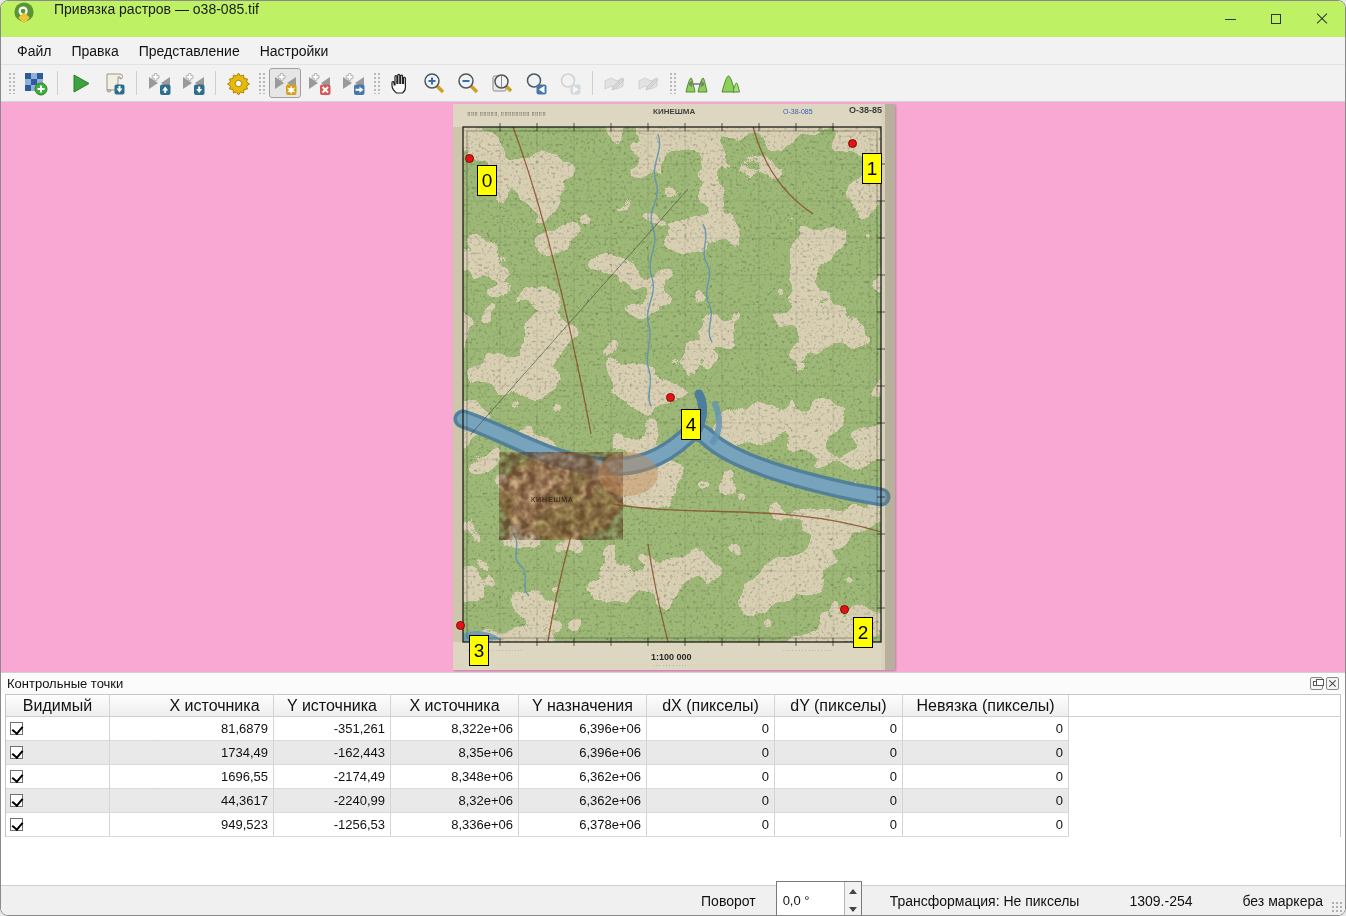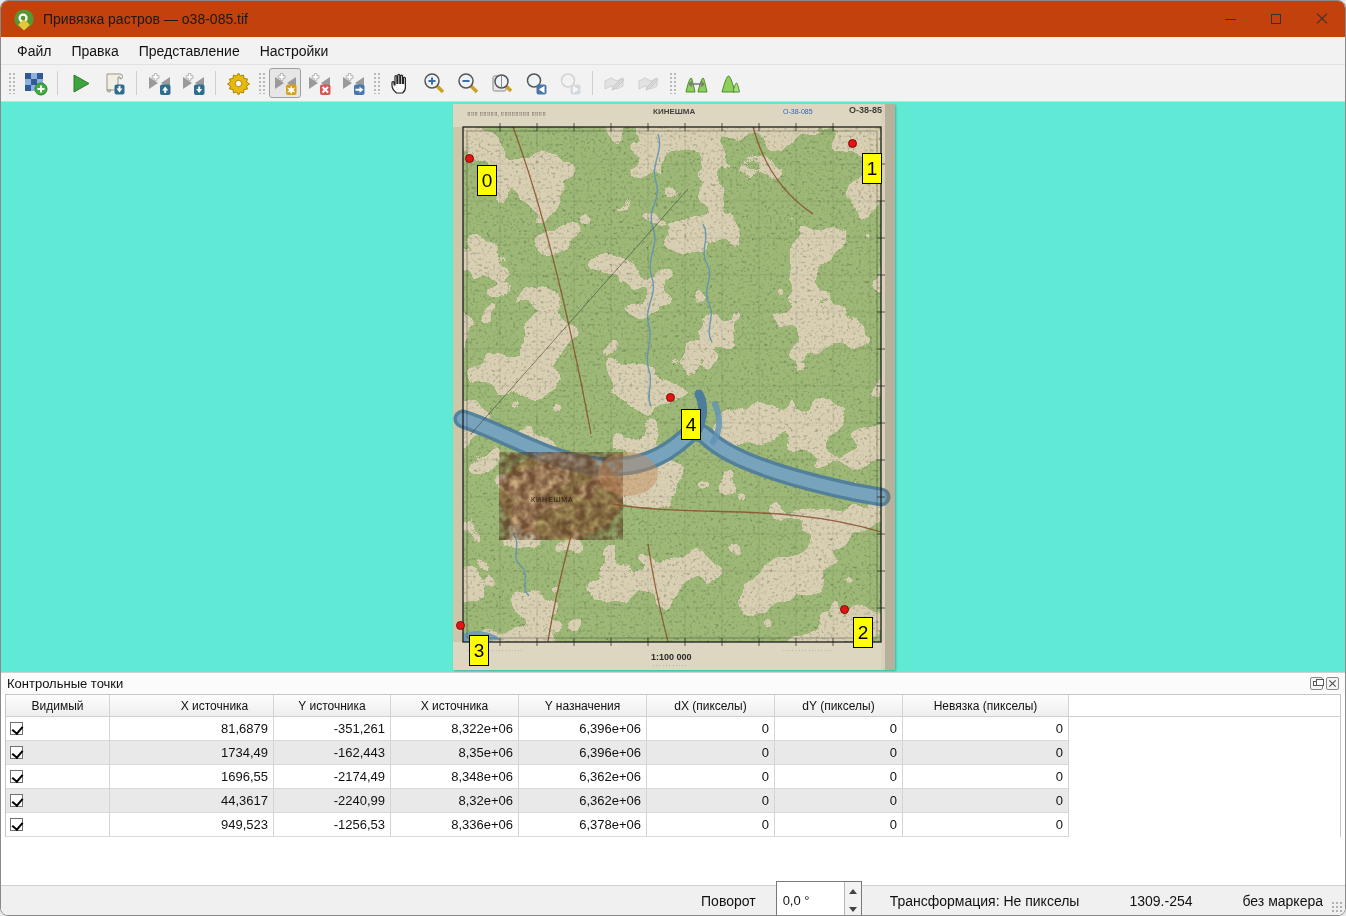--- a/index.html
+++ b/index.html
@@ -1,20 +1,20 @@
 <!DOCTYPE html>
 <html><head>
 <meta charset="utf-8">
 <style>
   * { margin:0; padding:0; box-sizing:border-box; }
   html,body { width:1346px; height:916px; background:#e8e8e8; font-family:"Liberation Sans", sans-serif; }
   .window { width:1346px; height:916px; background:#ffffff; border:1px solid #8a8a8a; border-radius:8px; overflow:hidden; display:flex; flex-direction:column; }
 
   
-  .titlebar { height:36px; background:#c2410c; display:flex; align-items:center; flex:0 0 auto; }
+  .titlebar { height:36px; background:#bef264; display:flex; align-items:flex-start; flex:0 0 auto;gap:11px; }
   .app-icon { width:22px; height:22px; margin:0 8px 0 12px; }
   .title-text { font-size:14px; color:#1a1a1a; }
   .win-controls { margin-left:auto; display:flex; height:100%; }
   .win-btn { width:46px; height:100%; display:flex; align-items:center; justify-content:center; cursor:default; }
   .glyph-min { width:11px; height:1px; background:#333; }
   .glyph-max { width:10px; height:10px; border:1px solid #333; }
   .glyph-close { position:relative; width:12px; height:12px; }
   .glyph-close::before, .glyph-close::after { content:""; position:absolute; left:-1px; top:5px; width:14px; height:1px; background:#333; }
   .glyph-close::before { transform:rotate(45deg); }
   .glyph-close::after { transform:rotate(-45deg); }
@@ -26,42 +26,42 @@
   
   .toolbar { height:37px; background:#f2f2f2; display:flex; align-items:center; padding-left:4px; border-bottom:1px solid #d6d6d6; flex:0 0 auto; }
   .tb-handle { width:7px; height:22px; margin:0 3px; background-image:radial-gradient(circle, #b9b9b9 1px, transparent 1.2px); background-size:4px 4px; }
   .tb-sep { width:1px; height:24px; background:#cfcfcf; margin:0 5px; }
   .tb-btn { width:32px; height:30px; display:flex; align-items:center; justify-content:center; border:1px solid transparent; border-radius:3px; margin:0 1px; }
   .tb-btn.active { border-color:#9f9f9f; background:#e6e6e6; }
   .tb-btn.disabled { opacity:.4; }
   .tb-btn svg { width:25px; height:25px; }
 
   
-  .canvas { flex:1 1 auto; background:#5eead4; position:relative; overflow:hidden; }
+  .canvas { flex:1 1 auto; background:#f9a8d4; position:relative; overflow:hidden; }
   .map-wrap { position:absolute; left:452px; top:2px; width:442px; height:566px; box-shadow:1px 1px 2px rgba(0,0,0,.25); }
   .map-wrap svg { display:block; }
   .gcp-dot { position:absolute; width:9px; height:9px; border-radius:50%; background:#e41414; border:1px solid #7e0c0c; }
   .gcp-label { position:absolute; width:20px; height:31px; background:#ffff00; border:1px solid #000; color:#000; font-size:19px; display:flex; align-items:center; justify-content:center; font-family:"Liberation Sans",sans-serif; }
 
   
   .dock { flex:0 0 auto; background:#ffffff; border-top:1px solid #d0d0d0; }
   .dock-titlebar { height:21px; display:flex; align-items:center; padding:0 6px; background:#fbfbfb; }
   .dock-title { font-size:13px; color:#111; }
   .dock-btns { margin-left:auto; display:flex; gap:3px; }
   .dock-btn { width:13px; height:13px; border:1px solid #8a8a8a; border-radius:2px; position:relative; background:#f4f4f4; }
   .float-inner { position:absolute; left:2px; top:3px; width:6px; height:5px; border:1px solid #555; background:#fff; }
   .float-inner::after { content:""; position:absolute; left:2px; top:-3px; width:6px; height:5px; border:1px solid #555; background:#fff; }
   .dockclose-x::before, .dockclose-x::after { content:""; position:absolute; left:1px; top:5px; width:9px; height:1px; background:#444; }
   .dockclose-x::before { transform:rotate(45deg); }
   .dockclose-x::after { transform:rotate(-45deg); }
 
   
   .gcp-table { margin:0 4px; border:1px solid #c6c6c6; border-bottom:none; }
   .t-header { display:flex; height:22px; background:linear-gradient(#fdfdfd,#eeeeee); border-bottom:1px solid #cfcfcf; }
-  .t-hcell { font-size:12px; color:#111; display:flex; align-items:center; justify-content:center; border-right:1px solid #d4d4d4; overflow:hidden; white-space:nowrap; }
+  .t-hcell { font-size:16px; color:#111; display:flex; align-items:center; justify-content:center; border-right:1px solid #d4d4d4; overflow:hidden; white-space:nowrap; }
   .t-hcell:last-child { border-right:none; }
   .t-row { display:flex; height:24px; background:#ffffff; }
   .t-row.alt { background:#e9e9e9; }
   .t-cell { font-size:13px; color:#111; display:flex; align-items:center; justify-content:flex-end; padding-right:5px; border-right:1px solid #d4d4d4; border-bottom:1px solid #d9d9d9; overflow:hidden; white-space:nowrap; }
   .t-cell.center { justify-content:center; padding-right:0; }
   .t-cell.left { justify-content:flex-start; padding-left:4px; }
   .t-filler { flex:1 1 auto; border-right:none !important; background:#fff; border-bottom:none !important; }
   .t-row .t-filler { background:#fff; }
   .checkbox { width:13px; height:13px; border:1px solid #707070; background:#fff; position:relative; }
   .checkbox::after { content:""; position:absolute; left:2.5px; top:0.5px; width:5px; height:8px; border:solid #000; border-width:0 2px 2px 0; transform:rotate(40deg); }

